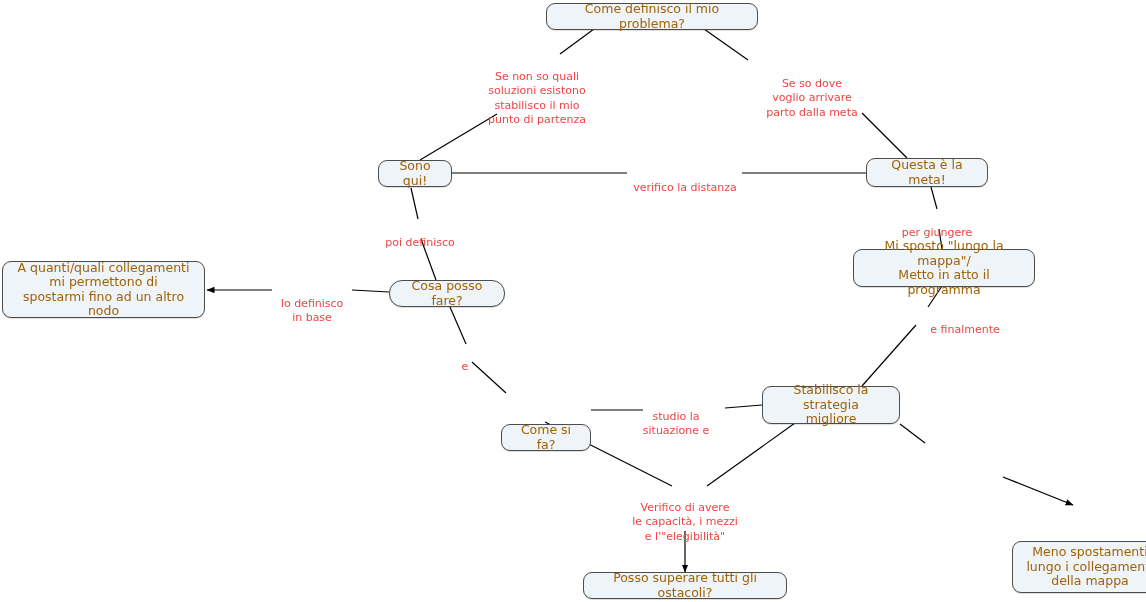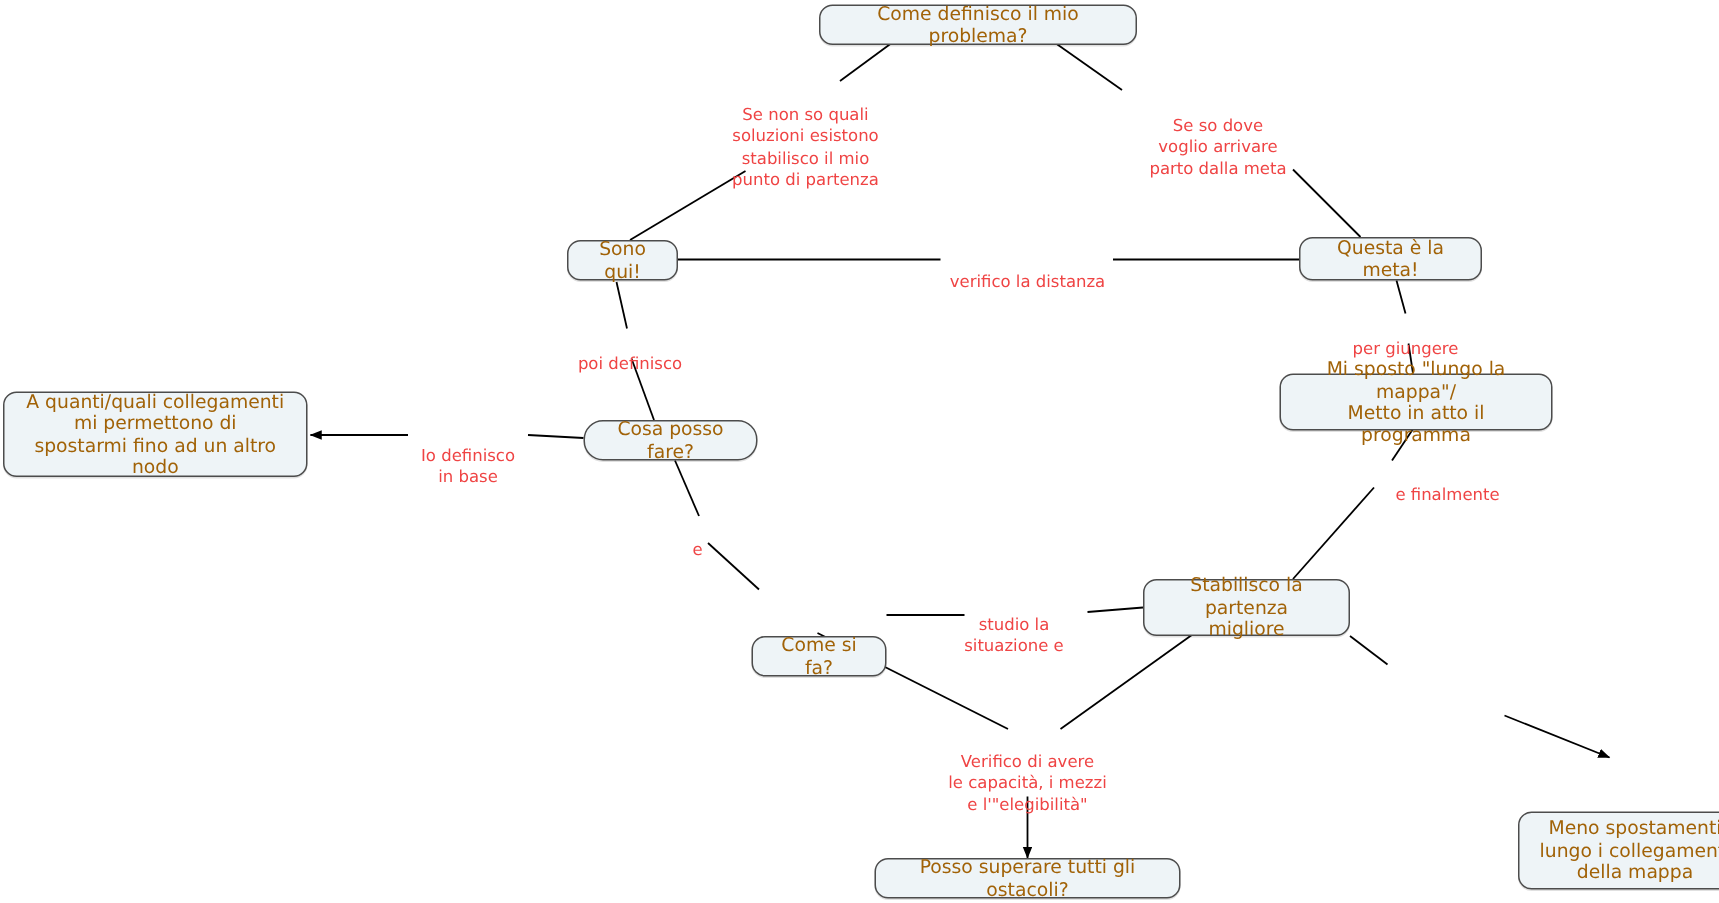--- a/index.html
+++ b/index.html
@@ -123,21 +123,21 @@
   <div class="node" style="left:853px; top:249px; width:182px; height:38px;">
     <span>Mi sposto "lungo la mappa"/
 Metto in atto il programma</span>
   </div>
 
   <div class="node" style="left:501px; top:396px; width:90px; height:27px;margin-top:28px;">
     <span>Come si fa?</span>
   </div>
 
   <div class="node" style="left:762px; top:386px; width:138px; height:38px;">
-    <span>Stabilisco la partenza
+    <span>Stabilisco la strategia
 migliore</span>
   </div>
 
   <div class="node" style="left:1012px; top:505px; width:156px; height:52px;margin-top:36px;">
     <span>Meno spostamenti
 lungo i collegamenti
 della mappa</span>
   </div>
 
   <div class="node" style="left:583px; top:572px; width:204px; height:27px;">

